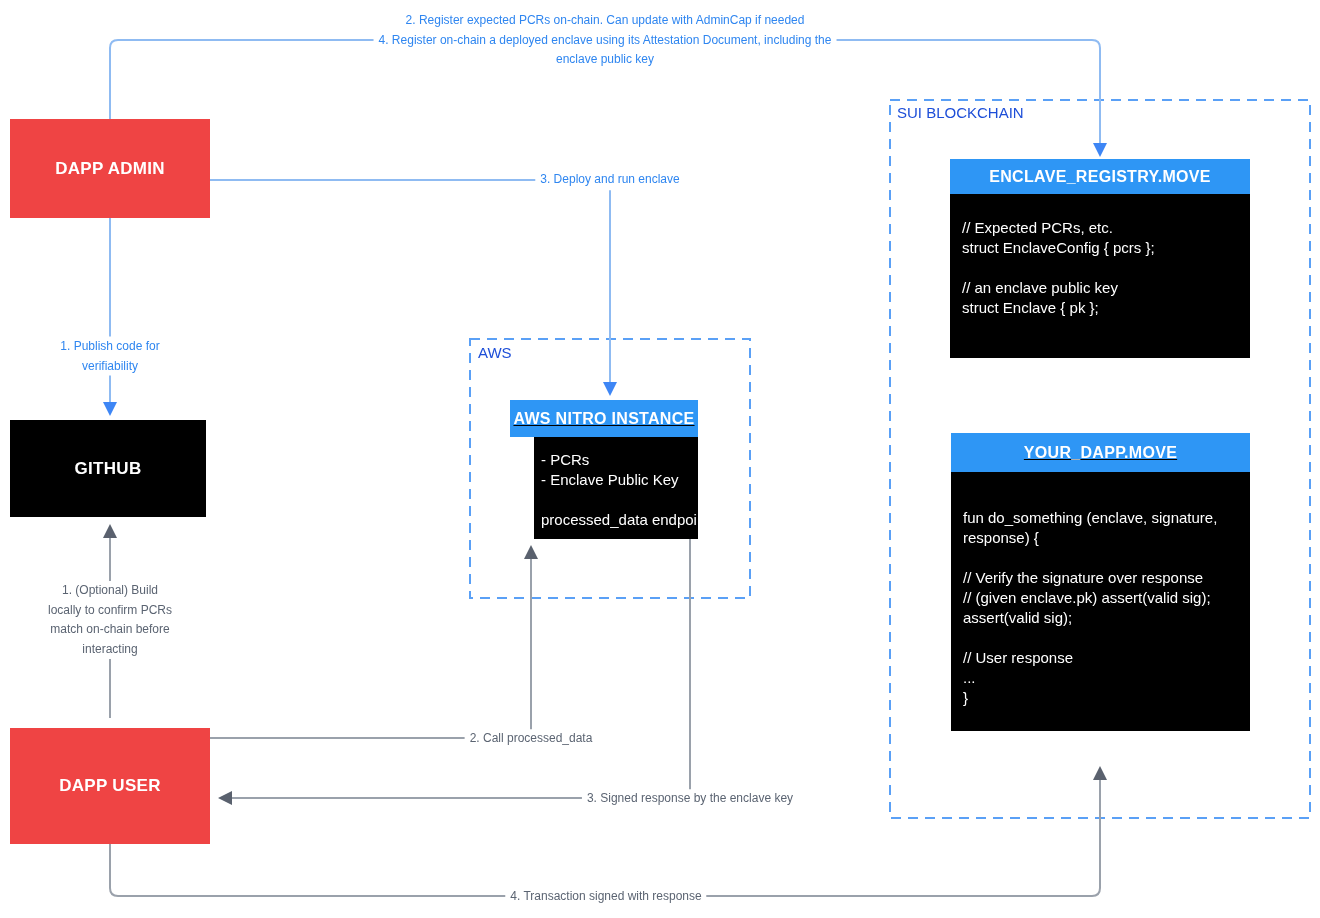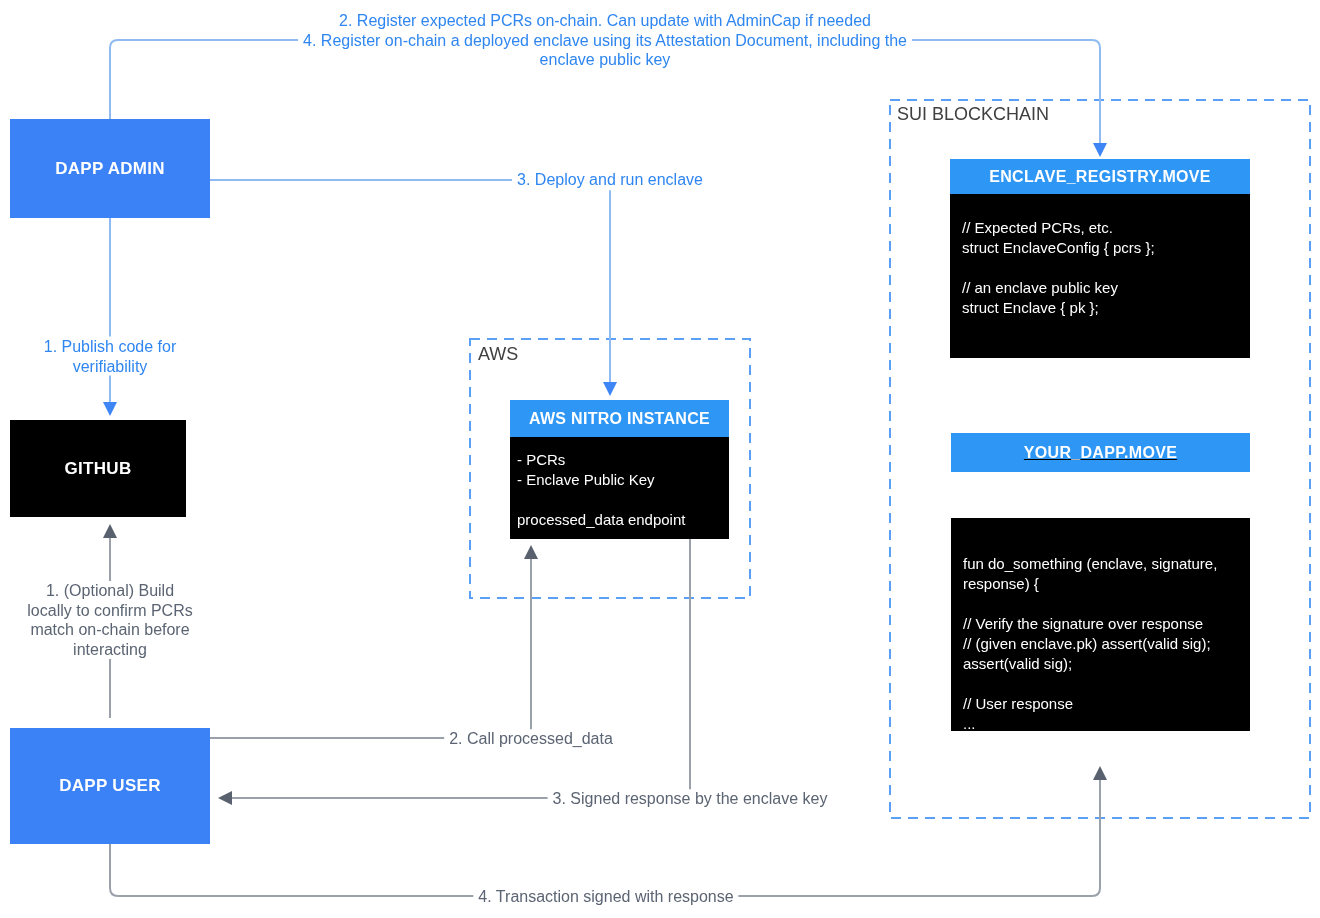--- a/index.html
+++ b/index.html
@@ -5,37 +5,37 @@
   html,body{margin:0;padding:0;background:#ffffff;}
   #canvas{
     position:relative;width:1320px;height:918px;background:#ffffff;overflow:hidden;
     font-family:"Liberation Sans","DejaVu Sans",sans-serif;
   }
   #connector-layer{position:absolute;left:0;top:0;width:1320px;height:918px;z-index:1;}
   .node{
     position:absolute;z-index:2;display:flex;align-items:center;justify-content:center;
     color:#ffffff;font-size:17px;font-weight:600;letter-spacing:.3px;
   }
-  .node.blue{background:#3b82f6;}
+  .node.blue{background:#ef4444;}
   .node.black{background:#000000;}
   .card{position:absolute;z-index:2;display:flex;flex-direction:column;}
   .card .card-header{
     background:#2e96f5;color:#ffffff;font-size:16px;font-weight:600;letter-spacing:.3px;
     display:flex;align-items:center;justify-content:center;
   }
   .card .card-body{
     background:#000000;color:#ffffff;font-size:15px;font-weight:400;line-height:20px;
     flex:1;white-space:nowrap;overflow:hidden;
   }
   .group-label{
-    position:absolute;z-index:2;color:#404040;font-size:18px;font-weight:400;
+    position:absolute;z-index:2;color:#1d4ed8;font-size:15px;font-weight:400;
   }
   .edge-label{
     position:absolute;z-index:3;background:#ffffff;padding:0 5px;
-    font-size:16px;line-height:19.5px;white-space:pre-line;text-align:center;
+    font-size:12px;line-height:19.5px;white-space:pre-line;text-align:center;
     transform:translate(-50%,-50%);
   }
   .edge-label.blue{color:#2f86f0;}
   .edge-label.gray{color:#5b6472;}
 </style>
 </head>
 <body>
 
 <div id="canvas">
 
@@ -66,52 +66,52 @@
     <polygon points="1093,780 1107,780 1100,766" fill="#5a616e"></polygon>
   </svg>
 
   <div class="group-label" style="left:478px;top:344px;">AWS</div>
   <div class="group-label" style="left:897px;top:104px;">SUI BLOCKCHAIN</div>
 
   <div class="node blue" style="left:10px;top:119px;width:200px;height:99px;">
     <span>DAPP ADMIN</span>
   </div>
 
-  <div class="node black" style="left:10px;top:420px;width:176px;height:97px;">
+  <div class="node black" style="left:10px;top:420px;width:196px;height:97px;">
     <span>GITHUB</span>
   </div>
 
   <div class="node blue" style="left:10px;top:720px;width:200px;height:116px;margin-top:8px;">
     <span>DAPP USER</span>
   </div>
 
-  <div class="card" style="left:510px;top:400px;width:219px;height:139px;">
+  <div class="card" style="left:510px;top:400px;width:188px;height:139px;text-decoration:underline;">
     <div class="card-header" style="height:37px;">AWS NITRO INSTANCE</div>
-    <div class="card-body" style="padding:13px 6px 0 7px;">
+    <div class="card-body" style="padding:13px 6px 0 7px;margin-left:24px;">
         <div>- PCRs</div>
         <div>- Enclave Public Key</div>
         <div>&nbsp;</div>
         <div>processed_data endpoint</div>
       </div>
   </div>
 
   <div class="card" style="left:950px;top:159px;width:300px;height:199px;">
     <div class="card-header" style="height:35px;">ENCLAVE_REGISTRY.MOVE</div>
     <div class="card-body" style="padding:24px 6px 0 12px;">
         <div>// Expected PCRs, etc.</div>
         <div>struct EnclaveConfig { pcrs };</div>
         <div>&nbsp;</div>
         <div>// an enclave public key</div>
         <div>struct Enclave { pk };</div>
       </div>
   </div>
 
   <div class="card" style="left:951px;top:433px;width:299px;height:298px;text-decoration:underline;">
     <div class="card-header" style="height:39px;">YOUR_DAPP.MOVE</div>
-    <div class="card-body" style="padding:36px 4px 0 12px;margin-top:46px;">
+    <div class="card-body" style="padding:36px 4px 0 12px;">
         <div>fun do_something (enclave, signature,</div>
         <div>response) {</div>
         <div>&nbsp;</div>
         <div>// Verify the signature over response</div>
         <div>// (given enclave.pk) assert(valid sig);</div>
         <div>assert(valid sig);</div>
         <div>&nbsp;</div>
         <div>// User response</div>
         <div>...</div>
         <div>}</div>

